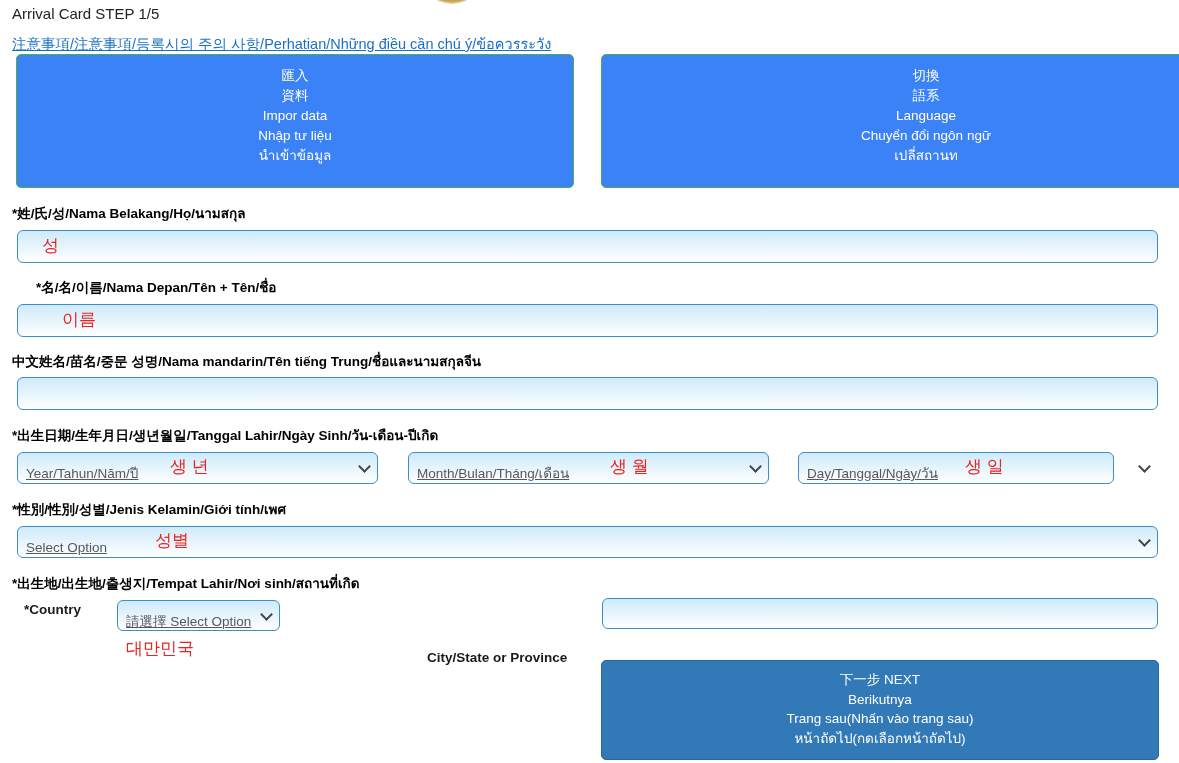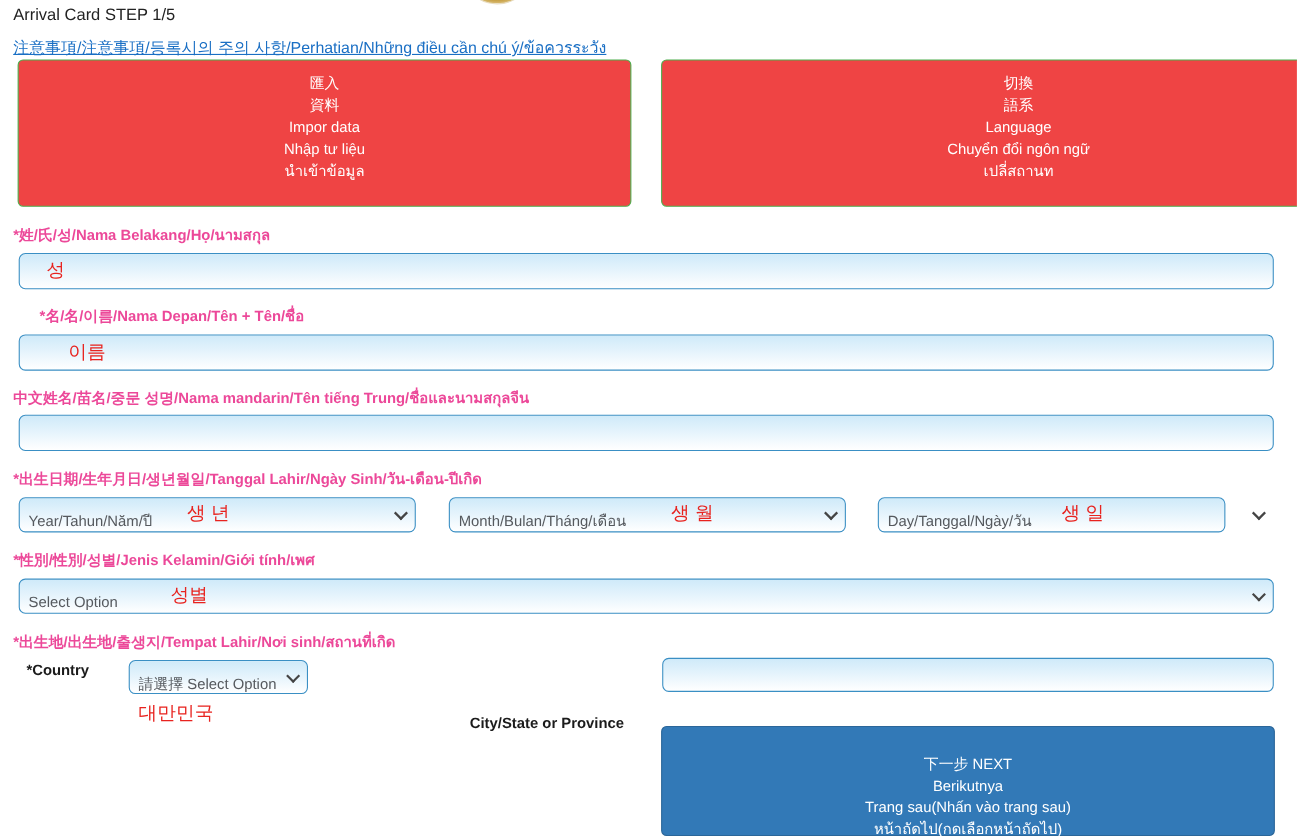--- a/index.html
+++ b/index.html
@@ -52,21 +52,21 @@
     color: #1a6fc4;
     text-decoration: underline;
     line-height: 18px;
     white-space: nowrap;
     cursor: pointer;
   }
 
   
   .green-btn {
     position: absolute;
-    background: #ef4444;
+    background: #3b82f6;
     border: 1px solid #4cae4c;
     border-radius: 5px;
     color: #ffffff;
     text-align: center;
     font-size: 13.5px;
     line-height: 20px;
     padding-top: 11px;
     cursor: pointer;
     user-select: none;
   }
@@ -74,21 +74,21 @@
   .green-btn .ln.cjk { font-size: 13.5px; }
 
   #import-block { left: 16px;  top: 54px; width: 558px; height: 134px; }
   #lang-block   { left: 601px; top: 54px; width: 650px; height: 134px; }
 
   
   .field-label {
     position: absolute;
     font-size: 13.5px;
     font-weight: bold;
-    color: #ec4899;
+    color: #000000;
     line-height: 18px;
     white-space: nowrap;
   }
 
   
   .txt-input {
     position: absolute;
     border: 1px solid #3a8fc4;
     border-radius: 6px;
     background: linear-gradient(to bottom, #cfeaf9 0%, #e4f3fc 45%, #ffffff 100%);
@@ -111,20 +111,21 @@
     color: #55595e;
     padding: 11px 22px 0 8px;
     outline: none;
     -webkit-appearance: none;
     -moz-appearance: none;
     appearance: none;
     cursor: pointer;
     overflow: hidden;
     text-overflow: clip;
     white-space: nowrap;
+    text-decoration: underline;
   }
   .sel-wrap { position: absolute; }
   .sel-wrap .chev {
     position: absolute;
     right: 9px;
     top: 50%;
     width: 9px;
     height: 9px;
     margin-top: -6px;
     border-right: 2px solid #444;
@@ -161,21 +162,21 @@
     top: 660px;
     width: 558px;
     height: 100px;
     background: #3279b7;
     border: 1px solid #2b6699;
     border-radius: 5px;
     color: #ffffff;
     text-align: center;
     font-size: 13.5px;
     line-height: 19.5px;
-    padding-top: 24px;
+    padding-top: 9px;
     cursor: pointer;
     user-select: none;
   }
   #next-btn .ln { display: block; white-space: nowrap; }
 </style>
 </head>
 <body>
 
 <div class="page">
 

